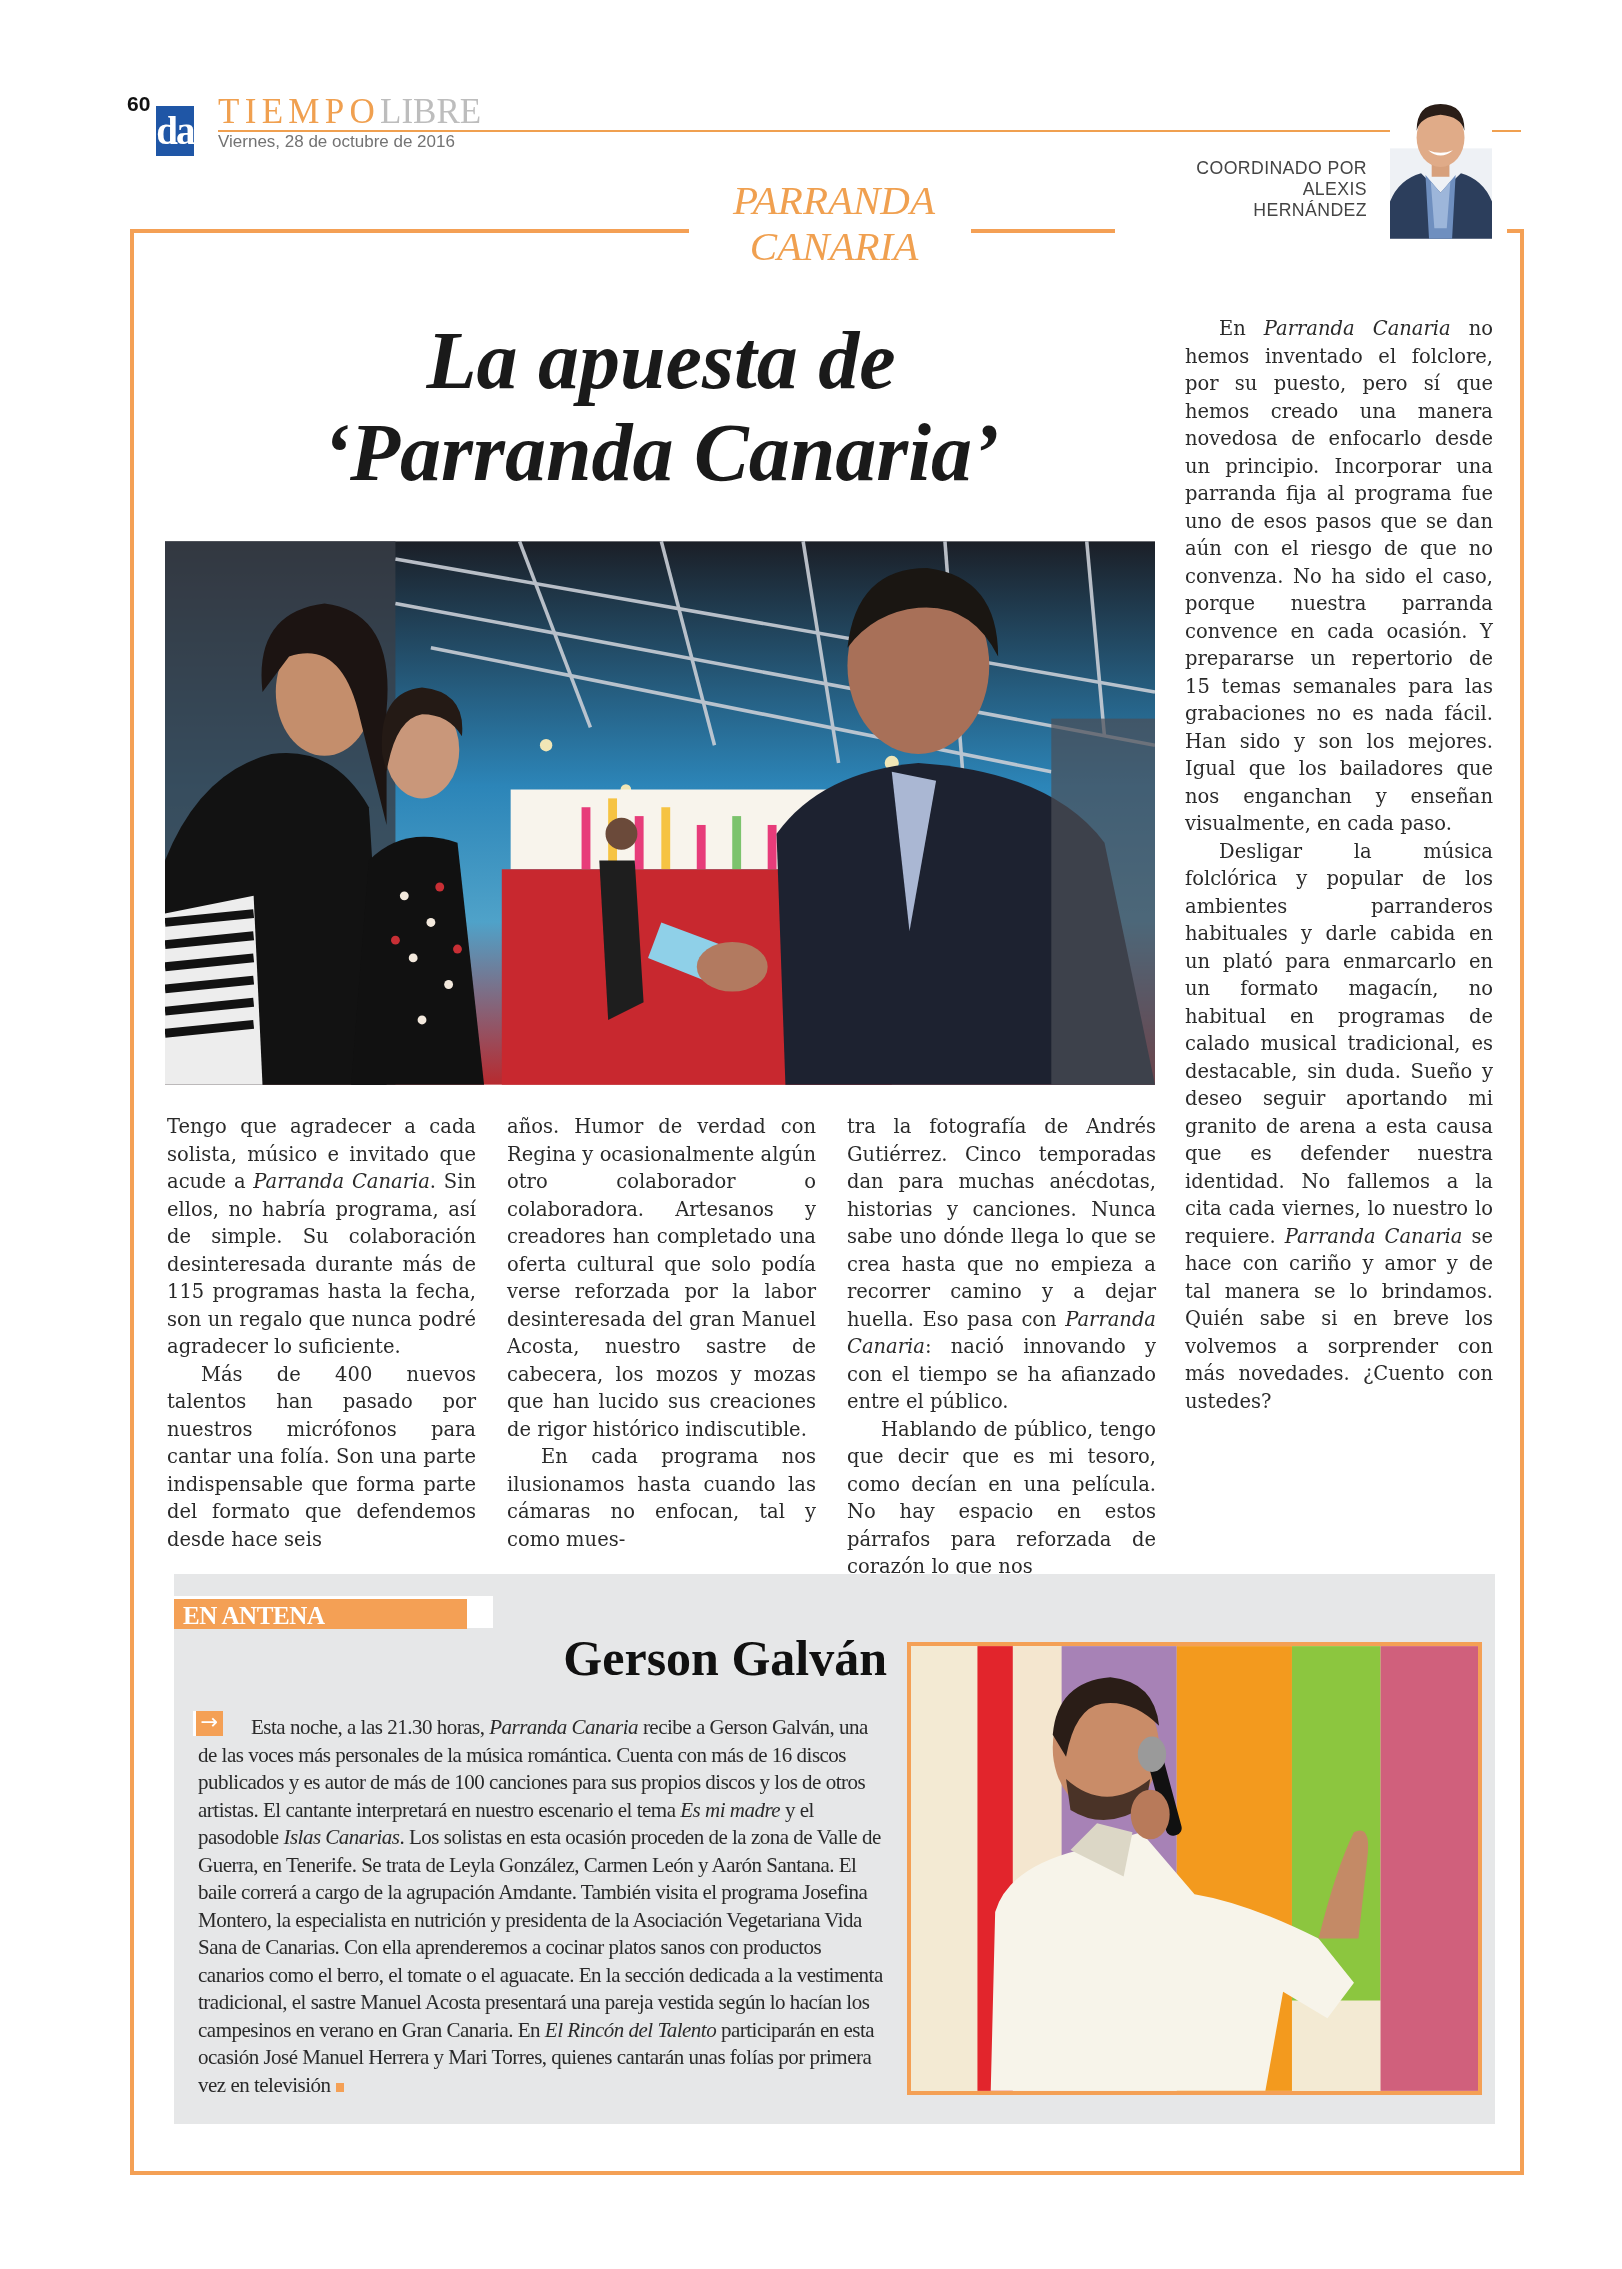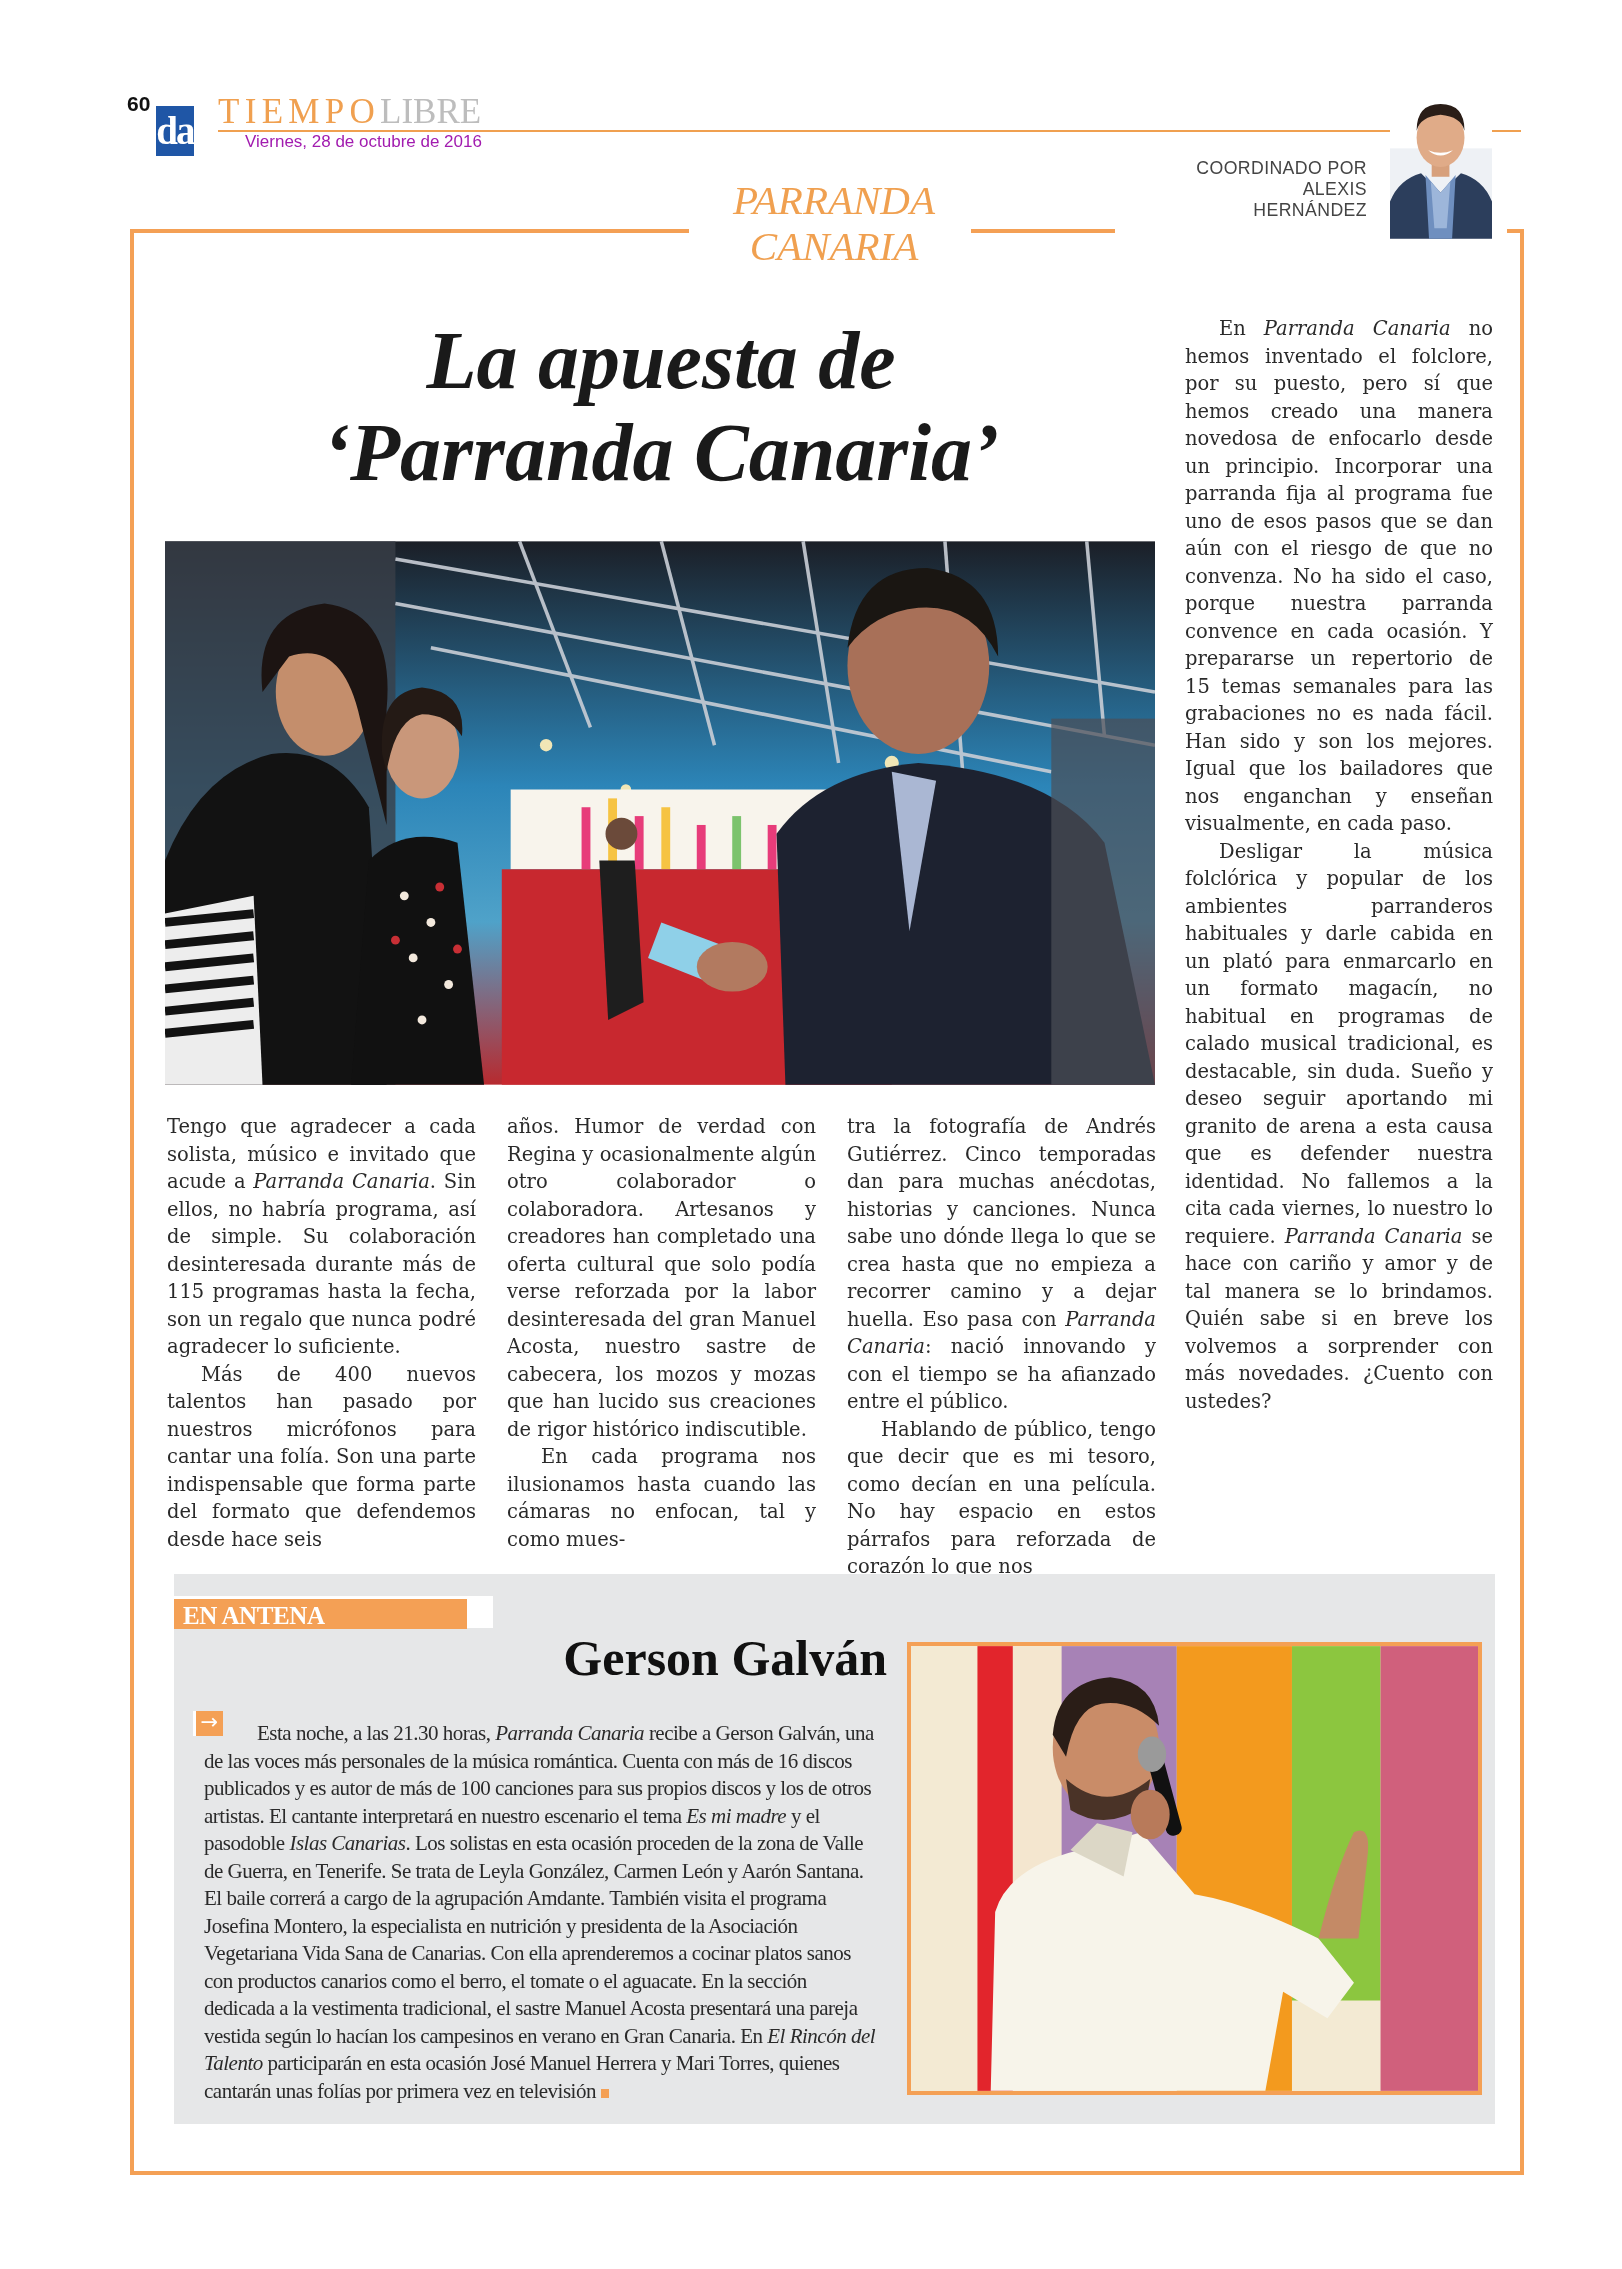--- a/index.html
+++ b/index.html
@@ -6,21 +6,21 @@
     body { width:1623px; height:2270px; position:relative; overflow:hidden; font-family:"DejaVu Serif", serif; color:#222; }
     .abs { position:absolute; }
 
     
     .page-num { left:127px; top:92px; font-family:"Liberation Sans", sans-serif; font-weight:bold; font-size:21px; color:#111; }
     .logo-box { left:156px; top:106px; width:38px; height:50px; background:#1f56a6; color:#fff; font-family:"Liberation Serif", serif; font-weight:bold; font-size:39px; line-height:50px; text-align:center; letter-spacing:-1.8px; }
     .brand { left:218px; top:92px; font-family:"Liberation Serif", serif; font-size:35px; line-height:39px; letter-spacing:5.3px; }
     .brand .tiempo { color:#f0a050; }
     .brand .libre { color:#bdbdbd; letter-spacing:0; }
     .header-rule { left:218px; top:130px; width:1303px; height:1.8px; background:#f0a050; }
-    .date { left:218px; top:132px; font-family:"Liberation Sans", sans-serif; font-size:17px; color:#a21caf;margin-left:27px; }
+    .date { left:218px; top:132px; font-family:"Liberation Sans", sans-serif; font-size:17px; color:#737373; }
 
     .coord { left:1170px; top:158px; width:197px; text-align:right; font-family:"Liberation Sans", sans-serif; font-size:17.7px; line-height:21px; color:#444; letter-spacing:0.4px; }
     .author-photo { left:1390px; top:95px; width:102px; height:144px; }
 
     
     .section-title { left:692px; top:177px; width:284px; text-align:center; font-family:"Liberation Serif", serif; font-size:41px; line-height:46px; color:#f0a050;font-style:italic; }
 
     
     .frame-top-left { left:130px; top:229px; width:559px; height:4.4px; background:#f4a055; }
     .frame-top-right { left:971px; top:229px; width:144px; height:4.4px; background:#f4a055; }
@@ -46,21 +46,21 @@
     .col4 { left:1185px; top:315px; width:308px; }
 
     
     .antena-bg { left:174px; top:1574px; width:1321px; height:550px; background:#e6e7e8; }
     .antena-tag-white { left:174px; top:1596px; width:319px; height:32px; background:#fff; }
     .antena-tag { left:174px; top:1599px; width:293px; height:30px; background:#f4a055; }
     .antena-tag-text { left:183px; top:1601px; font-family:"Liberation Serif", serif; font-weight:bold; font-size:25px; line-height:30px; color:#fff; letter-spacing:-0.4px; }
     .antena-title { left:497px; top:1630px; width:390px; text-align:right; font-family:"Liberation Serif", serif; font-weight:bold; font-size:50px; line-height:57px; color:#111; }
     .antena-arrow { left:193px; top:1711px; width:26.6px; height:25px; background:#f4a055; color:#fff; font-family:"DejaVu Sans", sans-serif; font-size:21px; line-height:23px; text-align:center; border-left:3.5px solid #fff; }
     .antena-body { left:192px; top:1708px; width:700px; font-family:"Liberation Serif", serif; font-size:21px; line-height:27.5px; color:#2a2a2a; text-align:left; letter-spacing:-0.5px; }
-    .antena-body p { margin:12px; text-indent:53px; }
+    .antena-body p { margin:6px; text-indent:53px; }
     .antena-body i { font-style:italic; }
     .end-mark { display:inline-block; width:8px; height:8.9px; background:#f4a055; margin-left:5.3px; vertical-align:baseline; }
     .antena-photo { left:907px; top:1642px; width:567px; height:445px; border:4.4px solid #f4a055; overflow:hidden; background:#f3ead8; }
   </style>
 </head>
 <body>
 
 <div class="abs page-num">60</div>
 <div class="abs logo-box">da</div>
 <div class="abs brand">

